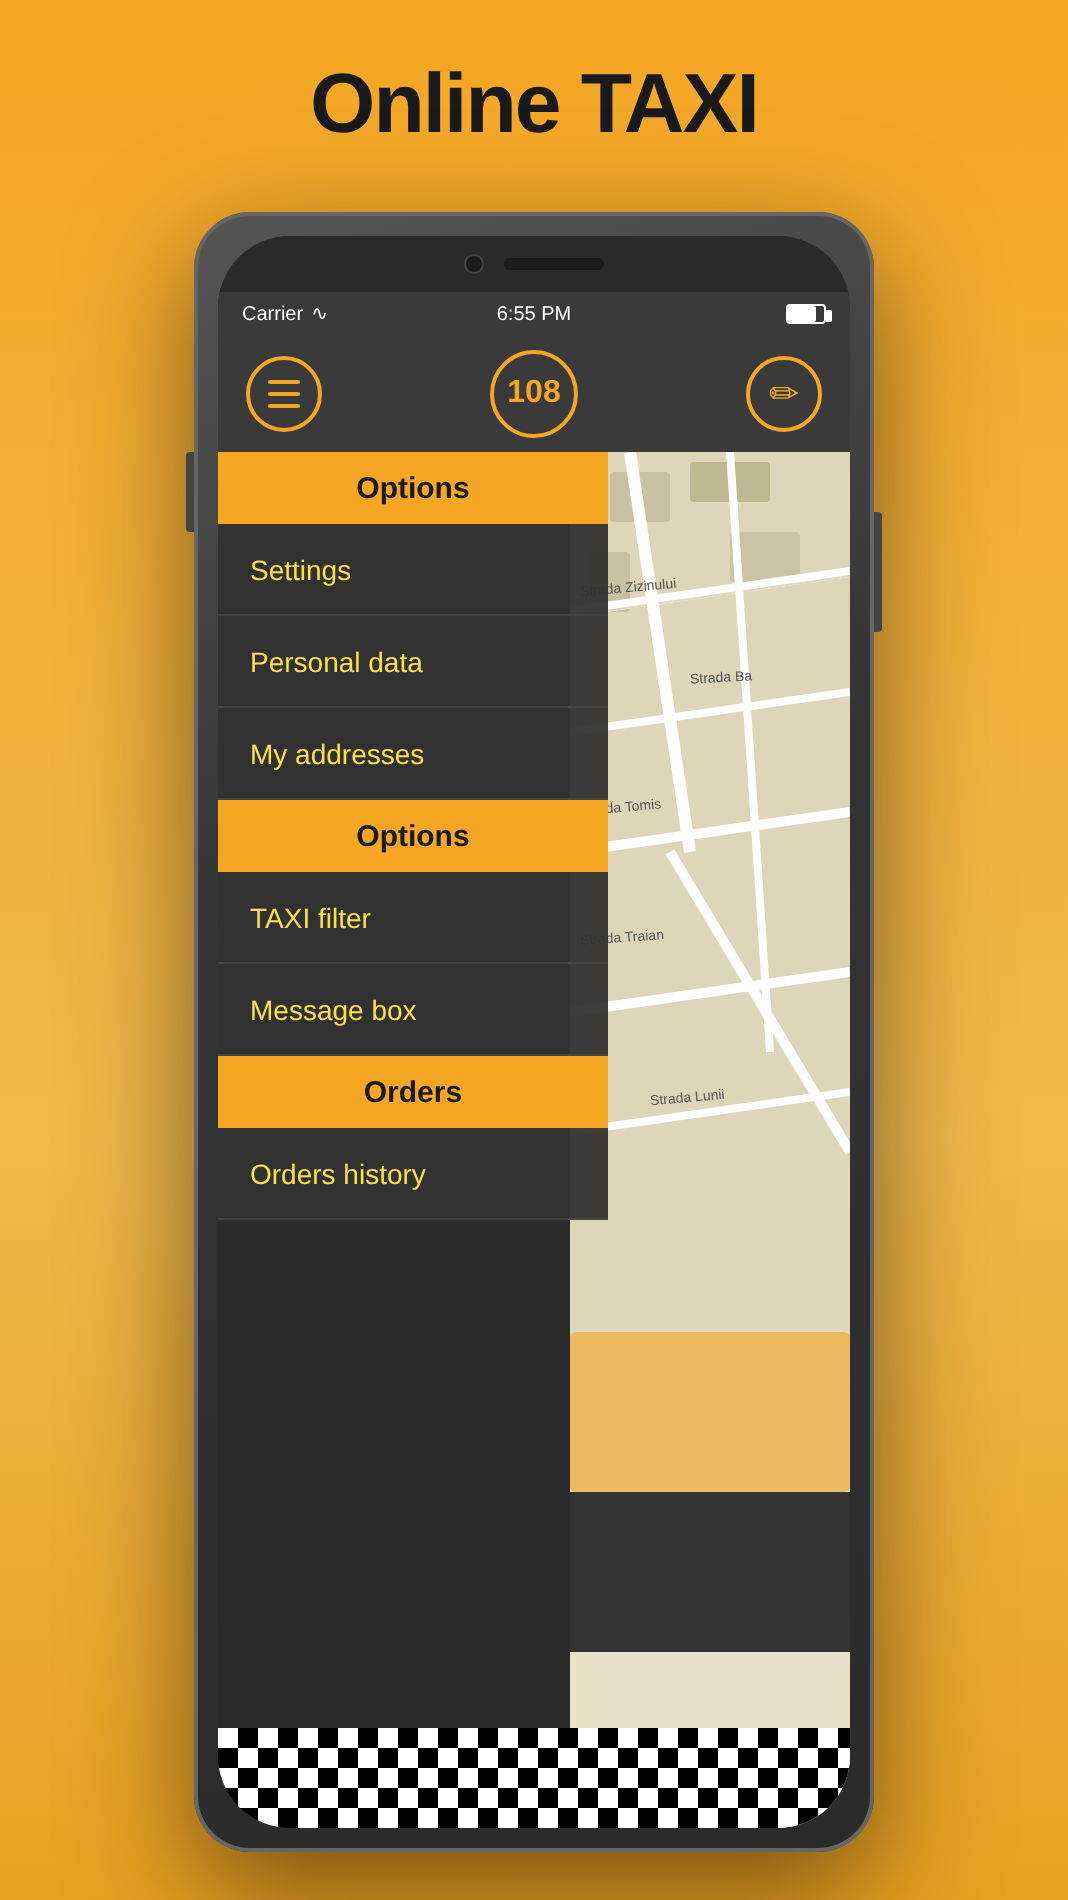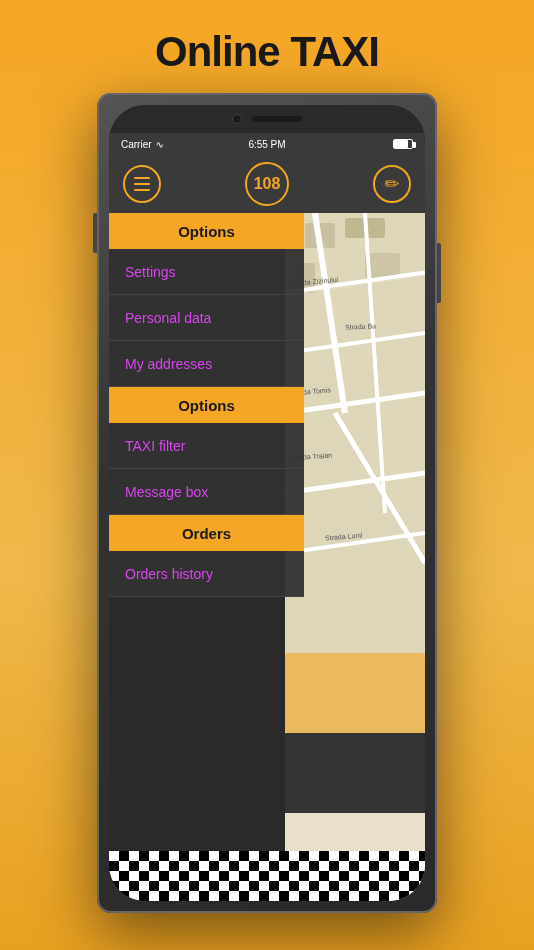--- a/index.html
+++ b/index.html
@@ -14,29 +14,29 @@
       flex-direction: column;
       align-items: center;
     }
 
     .page-title {
       font-size: 42px;
       font-weight: 900;
       color: #1a1a1a;
       text-align: center;
       margin-top: 28px;
-      margin-bottom: 17px;
+      margin-bottom: 30px;
       letter-spacing: -1px;
     }
 
     .phone-outer {
       width: 340px;
       height: 820px;
       background: linear-gradient(160deg, #555 0%, #333 40%, #2a2a2a 100%);
-      border-radius: 14px;
+      border-radius: 28px;
       box-shadow: 0 20px 60px rgba(0,0,0,0.5), inset 0 0 0 2px #666;
       display: flex;
       flex-direction: column;
       align-items: center;
       position: relative;
       padding: 12px;
     }
 
     
     .phone-outer::before {
@@ -269,21 +269,21 @@
       background: rgba(50, 50, 50, 0.95);
       display: flex;
       align-items: center;
       padding-left: 16px;
       border-bottom: 1px solid #444;
       cursor: pointer;
       flex-shrink: 0;
     }
 
     .menu-item span {
-      color: #d946ef;
+      color: #fde047;
       font-size: 14px;
       font-weight: 400;
     }
 
     
     .checkered {
       height: 50px;
       background-image: repeating-conic-gradient(#000 0% 25%, #fff 0% 50%);
       background-size: 20px 20px;
       flex-shrink: 0;

